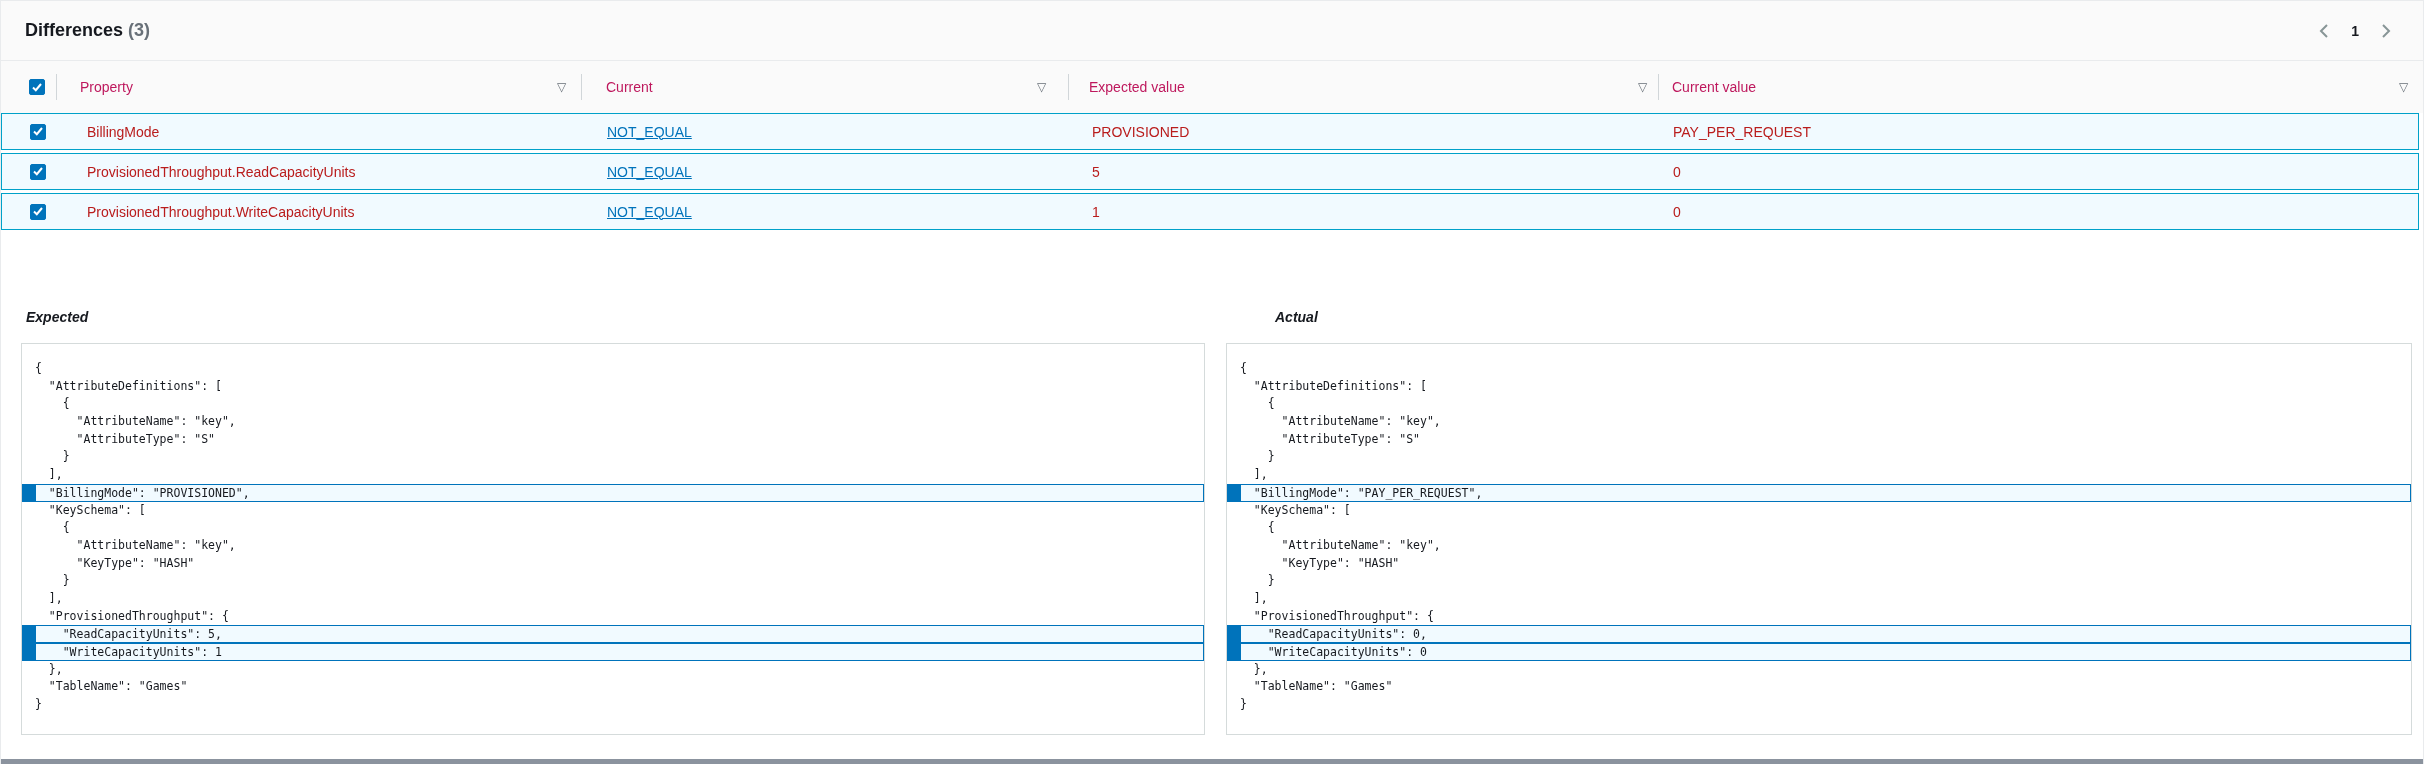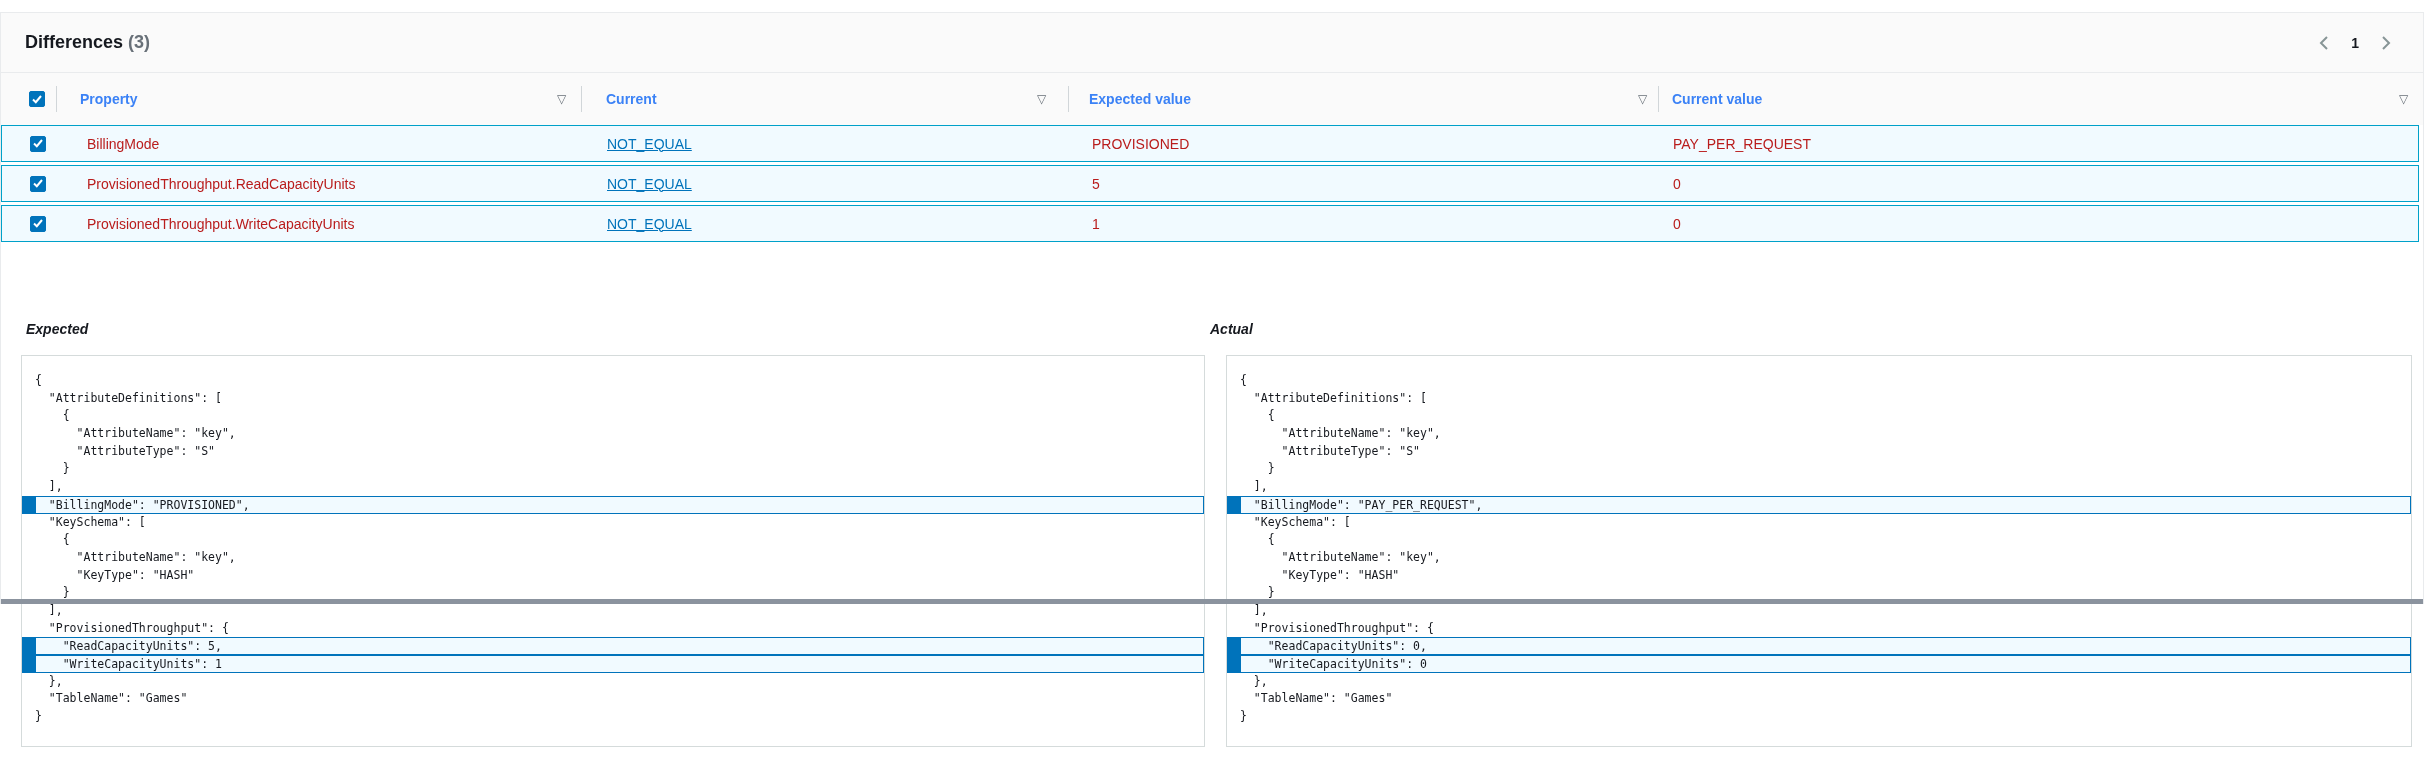--- a/index.html
+++ b/index.html
@@ -1,58 +1,58 @@
 <!DOCTYPE html>
 <html><head>
 <meta charset="utf-8">
 <style>
   * { margin:0; padding:0; box-sizing:border-box; }
   html,body { width:2424px; height:768px; background:#ffffff; overflow:hidden;
               font-family:"Liberation Sans", sans-serif; color:#16191f; }
-  .root { position:relative; width:2424px; height:592px; background:#ffffff;
-          border-left:1px solid #e9ebed; border-right:1px solid #e9ebed; border-top:1px solid #e9ebed;margin-top:12px; }
+  .root { position:relative; width:2424px; height:764px; background:#ffffff;
+          border-left:1px solid #e9ebed; border-right:1px solid #e9ebed; border-top:1px solid #e9ebed; }
 
   
   .band-top { position:absolute; left:0; top:0; right:0; height:60px; background:#fafafa;
               border-bottom:1px solid #e9ebed; display:flex; align-items:center;
               justify-content:space-between; padding:0 28px 0 24px; }
   .page-title { font-size:18px; font-weight:700; color:#16191f; }
   .page-title .count { color:#687078; margin-left:5px; }
   .pagination { display:flex; align-items:center; gap:16px; }
   .pg-btn { width:20px; height:20px; display:flex; align-items:center; justify-content:center; cursor:pointer; }
   .pg-num { font-size:14px; font-weight:700; color:#16191f; cursor:pointer; }
 
   
   .thead { position:absolute; left:0; top:60px; right:0; height:52px; background:#fafafa; }
   .checkbox { position:absolute; left:28px; top:50%; transform:translateY(-50%);
               width:16px; height:16px; background:#0073bb; border:1px solid #0073bb; border-radius:2px;
               display:flex; align-items:center; justify-content:center; cursor:pointer; }
   .col-label { position:absolute; top:50%; transform:translateY(-50%); font-size:14px;
-               font-weight:700; color:#3b82f6; white-space:nowrap; }
+               font-weight:400; color:#be185d; white-space:nowrap; }
   .filter-icon { position:absolute; top:50%; transform:translateY(-50%); font-size:12px;
                  color:#687078; cursor:pointer; line-height:1; }
   .col-divider { position:absolute; top:50%; transform:translateY(-50%); height:26px;
                  border-left:1px solid #d1d6d9; width:0; }
 
   
   .row { position:absolute; left:0; right:4px; height:37px; background:#f1faff;
          border:1px solid #00a1c9; cursor:pointer; }
   .cell { position:absolute; top:50%; transform:translateY(-50%); font-size:14px;
           color:#b91c1c; white-space:nowrap; }
   .cell.link { color:#0073bb; cursor:pointer;text-decoration:underline; }
   .c-prop { left:85px; } .c-change { left:605px; } .c-exp { left:1090px; } .c-cur { left:1671px; }
 
   
   .band-details { position:absolute; left:0; top:230px; right:0; height:52px; background:#fafafa;
                   border-bottom:1px solid #e9ebed; display:flex; align-items:center; padding-left:24px; }
   .details-title { font-size:18px; font-weight:700; color:#16191f; }
 
   .panel-label { position:absolute; top:308px; font-size:14px; font-weight:700; color:#16191f;font-style:italic; }
   #label-expected { left:25px; }
-  #label-actual { left:1209px;text-align:center; }
+  #label-actual { left:1274px;text-align:center; }
 
   
   .code-panel { position:absolute; top:342px; height:392px; background:#ffffff;
                 border:1px solid #d5dbdb; padding-top:16px; overflow:hidden; }
   #panel-expected { left:20px;   width:1184px; }
   #panel-actual   { left:1225px; width:1186px; }
   .code-line { position:relative; height:17.7px; line-height:17.7px; padding-left:13px;
                font-family:"DejaVu Sans Mono", monospace; font-size:11.5px; color:#16191f;
                white-space:pre; }
   .code-line.hl { background:#f1faff; border-top:1px solid #0073bb; border-bottom:1px solid #0073bb;

